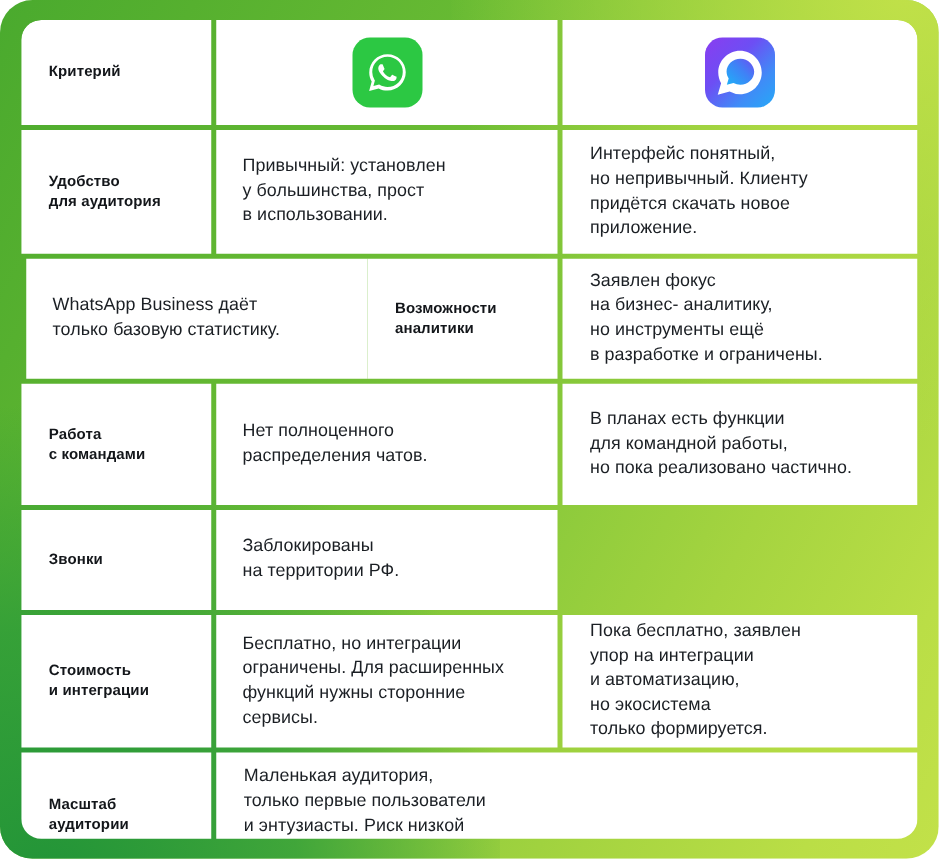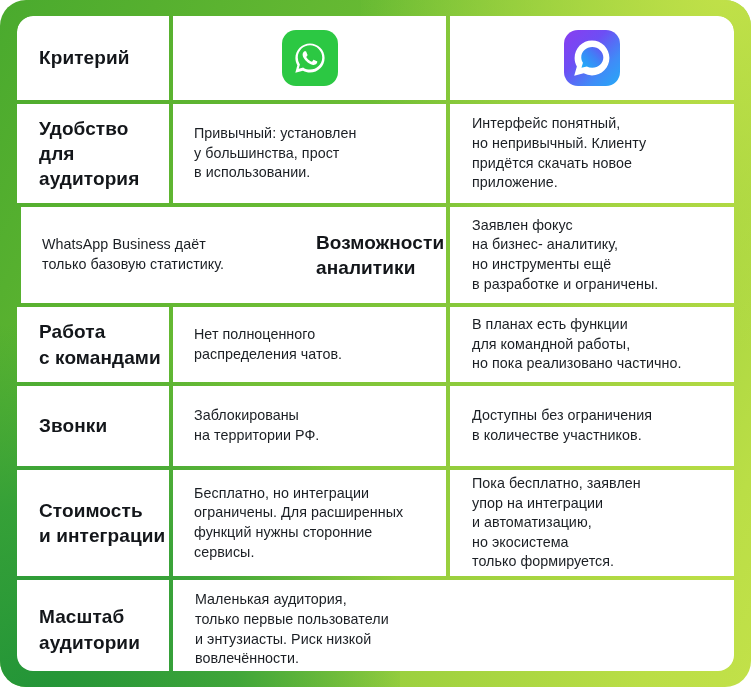--- a/index.html
+++ b/index.html
@@ -108,27 +108,27 @@
 
   
   .row.header { height: 84px; }
   .row.header .cell { align-items: center; justify-content: flex-start; }
   .row.header .cell.wa,
   .row.header .cell.mx { justify-content: center; padding: 0; }
 
   
   .row.r1 { height: 99px; }
   .row.r2 { height: 96px; }
-  .row.r3 { height: 75px; }
+  .row.r3 { height: 97px; }
   .row.r4 { height: 80px; }
   .row.r5 { height: 106px; }
   .row.r6 { height: 99px; }
 
   .crit-label {
-    font-size: 19px;
+    font-size: 12px;
     font-weight: bold;
     color: #13161a;
     line-height: 1.33;
     letter-spacing: 0.1px;
     white-space: pre-line;
   }
 
   .body-text {
     font-size: 14.3px;
     font-weight: normal;
@@ -246,24 +246,20 @@
     </div>
 
     <div class="row r4">
       <div class="cell crit">
         <span class="crit-label">Звонки</span>
       </div>
       <div class="cell wa">
         <span class="body-text">Заблокированы
 на территории РФ.</span>
       </div>
-      <div class="cell mx">
-        <span class="body-text">Доступны без ограничения
-в количестве участников.</span>
-      </div>
     </div>
 
     <div class="row r5">
       <div class="cell crit">
         <span class="crit-label">Стоимость
 и интеграции</span>
       </div>
       <div class="cell wa">
         <span class="body-text">Бесплатно, но интеграции
 ограничены. Для расширенных

